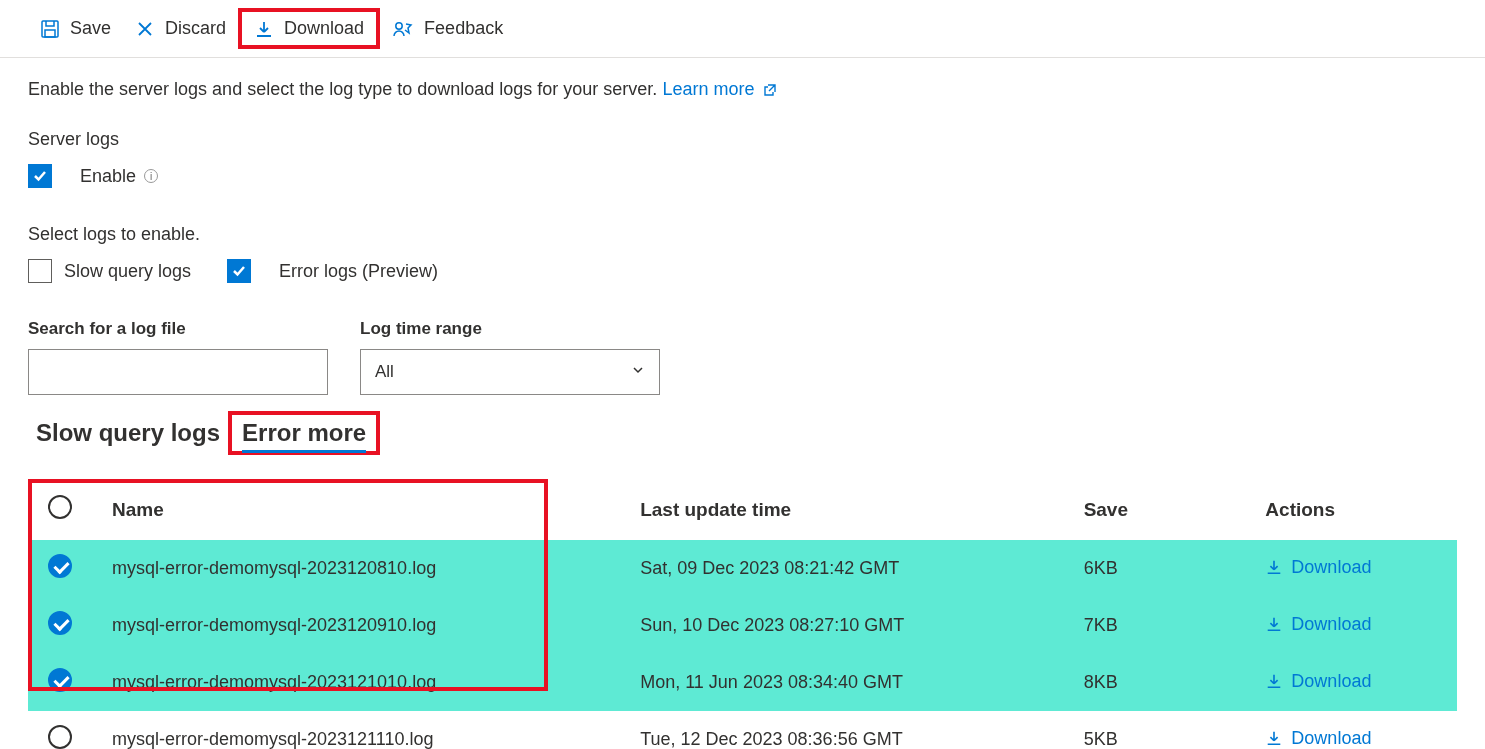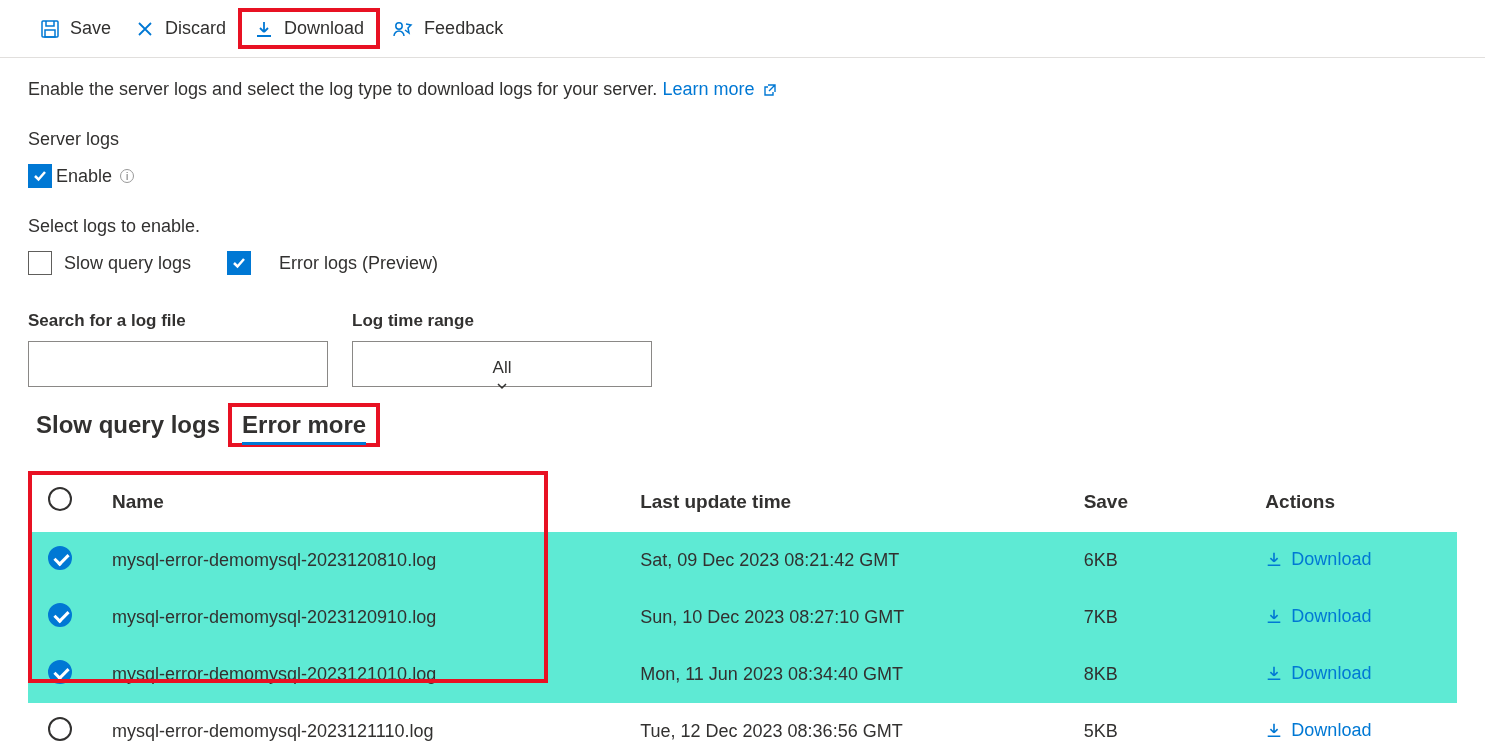--- a/index.html
+++ b/index.html
@@ -28,34 +28,34 @@
     .toolbar-btn .icon { color: #0078d4; display:inline-flex; }
     .highlight-red {
       border: 4px solid #e81123;
       padding: 6px 12px;
       margin: -6px -12px;
     }
     .content { padding: 20px 28px; }
     .intro { font-size: 18px; color: #323130; margin-bottom: 28px; line-height: 1.3; }
     .intro a { color: #0078d4; text-decoration: none; }
     .section-label { font-size: 18px; color: #323130; margin-bottom: 14px; }
-    .checkbox-row { display: inline-flex; align-items: center; gap: 4px; margin-bottom: 28px; }
+    .checkbox-row { display: inline-flex; align-items: center; gap: 28px; margin-bottom: 36px; }
     .checkbox-row.group { gap: 36px; }
     .cb {
       width: 24px; height: 24px; border: 1.5px solid #605e5c; display:inline-flex;
       align-items:center; justify-content:center; background:#fff; flex-shrink:0;
     }
     .cb.checked { background: #0078d4; border-color:#0078d4; color:#fff; }
     .cb-label { font-size: 18px; display:inline-flex; align-items:center; gap:8px;}
     .info-icon{ width:14px;height:14px;border:1px solid #999;border-radius:50%; display:inline-flex;align-items:center;justify-content:center;font-size:10px;color:#666;}
-    .filters { display:flex; gap:24px; margin-bottom: 20px; }
+    .filters { display:flex; gap:32px; margin-bottom: 20px; }
     .filter-col { display:flex; flex-direction:column; gap:10px;}
     .filter-label { font-size:17px; font-weight:600; }
     .text-input { width: 300px; height:46px; border:1px solid #8a8886; padding:0 10px; font-size:16px;}
-    .select { width:300px; height:46px; border:1px solid #8a8886; display:flex; align-items:center; justify-content:space-between; padding:16px 14px; font-size:17px; cursor:pointer;flex-direction:column;}
+    .select { width:300px; height:46px; border:1px solid #8a8886; display:flex; align-items:center; justify-content:space-between; padding:0 14px; font-size:17px; cursor:pointer;}
     .tabs { display:flex; gap:18px; margin: 12px 0 28px 8px; font-size:24px; font-weight:600; align-items:center;}
     .tab { padding: 4px 0; cursor:pointer; }
     .tab.active { border-bottom: 3px solid #0078d4; }
     .table-highlight-wrap { position: relative; }
     .table-red-box {
       position:absolute; left:0; top:0; width:520px; height:212px;
       border:4px solid #e81123; pointer-events:none; z-index:5;
     }
     .table { width: 100%; border-collapse: collapse; }
     .table th { text-align:left; font-weight:600; font-size:19px; padding: 16px 20px; }

